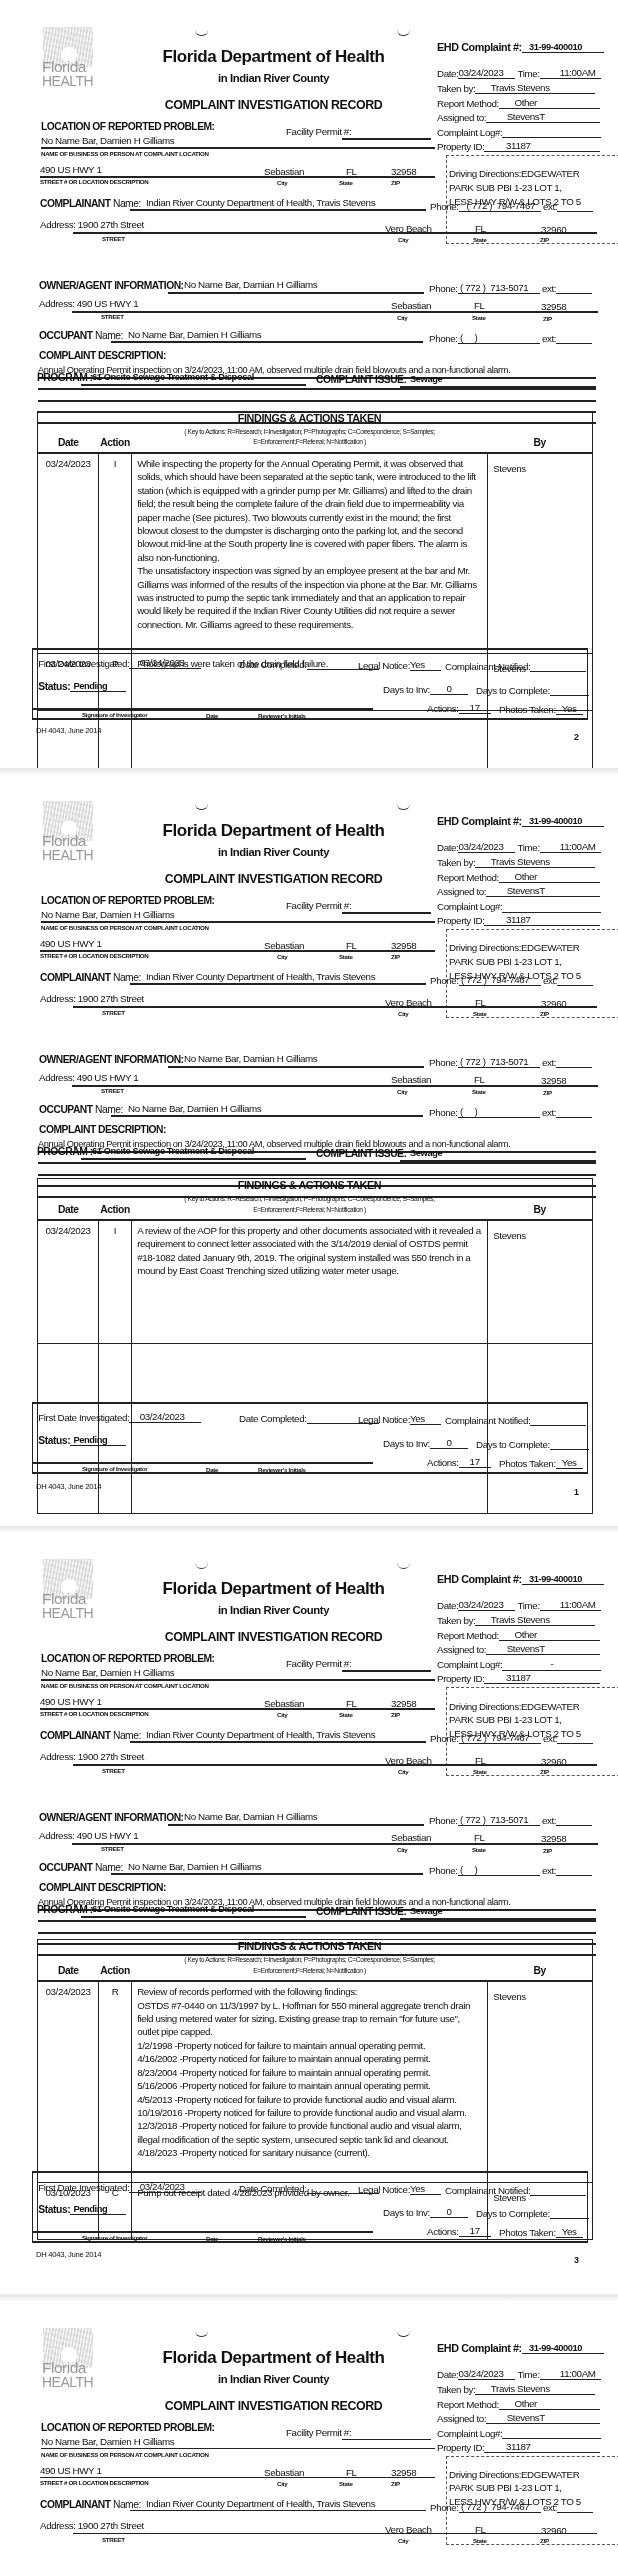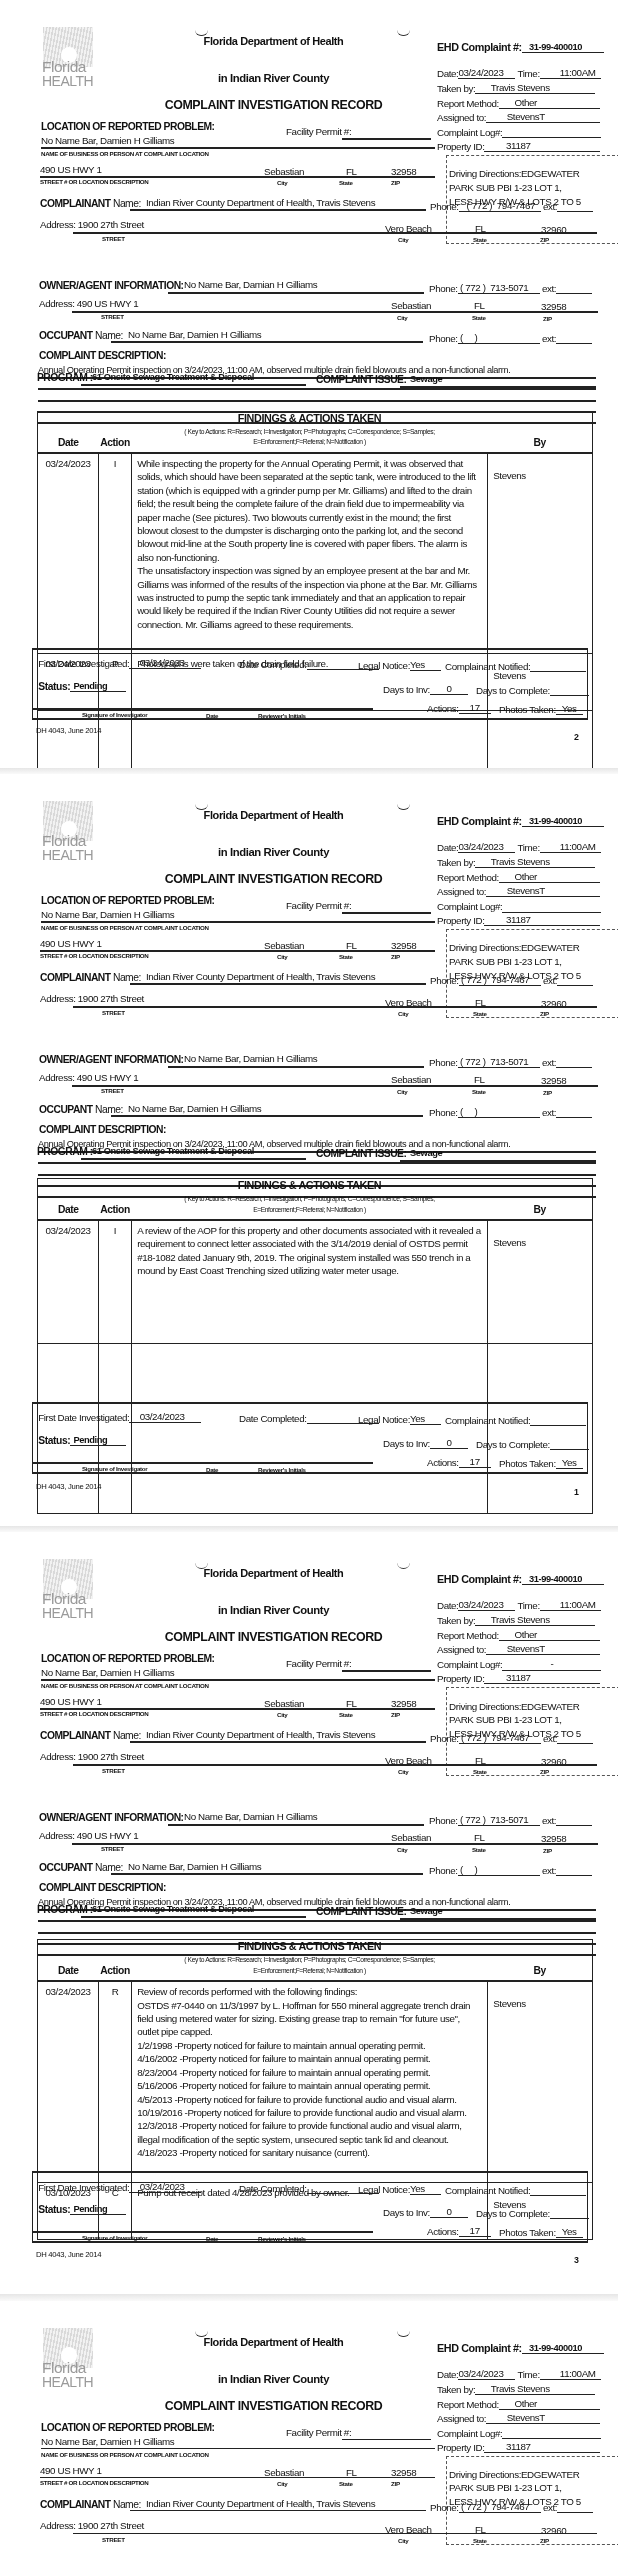--- a/index.html
+++ b/index.html
@@ -7,38 +7,38 @@
   .page { position: relative; width: 618px; height: 762px; background: #fff; overflow: hidden; }
   .sep { height: 6.2px; background: linear-gradient(#e6e6e6, #fafafa); }
   .b { font-weight: bold; }
   .hole { position: absolute; width: 13.4px; height: 6.2px; border-bottom: 1.5px solid #333; border-radius: 0 0 7.2px 7.2px; }
   .logo { position: absolute; left: 42px; top: 27px; width: 54px; height: 62px; }
   .logo .sunbox { position: absolute; left: 1px; top: 0; width: 50px; height: 40px; background: repeating-linear-gradient(100deg, #d9d9d9 0 1.5px, #f2f2f2 1.5px 3.1px); }
   .logo .sun { position: absolute; left: 17.5px; top: 19.6px; width: 16.5px; height: 16.5px; border-radius: 50%; background: #fff; }
   .logo .fl { position: absolute; left: 0; top: 31px; font-size: 15.5px; color: #9a9a9a; letter-spacing: -0.5px; font-family: "Liberation Sans", sans-serif; }
   .logo .hl { position: absolute; left: 0; top: 46px; font-size: 14px; color: #9a9a9a; letter-spacing: -0.5px; font-family: "Liberation Sans", sans-serif; }
   .title { position: absolute; left: 155px; width: 237px; text-align: center; font-weight: bold; letter-spacing: -0.4px; }
-  .t1 { top: 35px; font-size: 11px; }
+  .t1 { top: 47px; font-size: 17px; }
   .t2 { top: 72px; font-size: 11.3px; }
   .t3 { top: 98px; font-size: 12.4px; }
   .rf { position: absolute; left: 437px; font-size: 9.8px; letter-spacing: -0.4px; white-space: nowrap; }
   .ul { display: inline-block; border-bottom: 1.5px solid #222; vertical-align: bottom; }
   .lbl-sm { font-size: 6.2px; letter-spacing: -0.3px; font-weight: bold; position: absolute; }
   .hline { position: absolute; height: 1.5px; background: #222; }
   .txt { position: absolute; font-size: 9.8px; letter-spacing: -0.4px; white-space: nowrap; }
   .sec { position: absolute; font-size: 10.3px; font-weight: bold; letter-spacing: -0.5px; white-space: nowrap; }
   .dirbox { position: absolute; left: 446px; top: 155px; width: 174px; height: 89px; border: 0.5px dashed #555; padding: 5.2px 2.1px; font-size: 9.8px; line-height: 25px; letter-spacing: -0.4px; }
   table.find { position: absolute; left: 37px; width: 556px; border-collapse: collapse; border: 1.5px solid #222; }
   table.find th { font-size: 10.3px; letter-spacing: -0.4px; border-bottom: 2.1px solid #222; vertical-align: bottom; padding-bottom: 4.1px; }
   table.find th .fa { font-size: 10.8px; font-weight: bold; display: block; margin-bottom: 3.1px; }
   table.find th .key { font-size: 6.7px; font-weight: normal; line-height: 10.3px; display: block; }
   table.find td { border: 1px solid #222; vertical-align: top; font-size: 9.8px; letter-spacing: -0.4px; padding: 3.1px 5.2px; line-height: 13.4px; }
   table.find td.date { width: 61px; text-align: center; }
   table.find td.act { width: 33px; text-align: center; }
-  table.find td.by { width: 105px; padding-top: 15px; }
+  table.find td.by { width: 105px; padding-top: 8px; }
   table.find td.desc { white-space: pre-line; }
   .sumbox { position: absolute; left: 32px; width: 556px; height: 72px; border: 1.5px solid #222; border-top-width: 2.1px; border-bottom-width: 2.1px; }
   .sumbox .txt { font-size: 9.8px; }
   .footer-l { position: absolute; left: 36px; font-size: 7.7px; letter-spacing: -0.3px; }
   .footer-r { position: absolute; right: 39px; font-size: 8.8px; font-weight: bold; }
 </style>
 </head>
 <body>
 
 <div id="doc">

